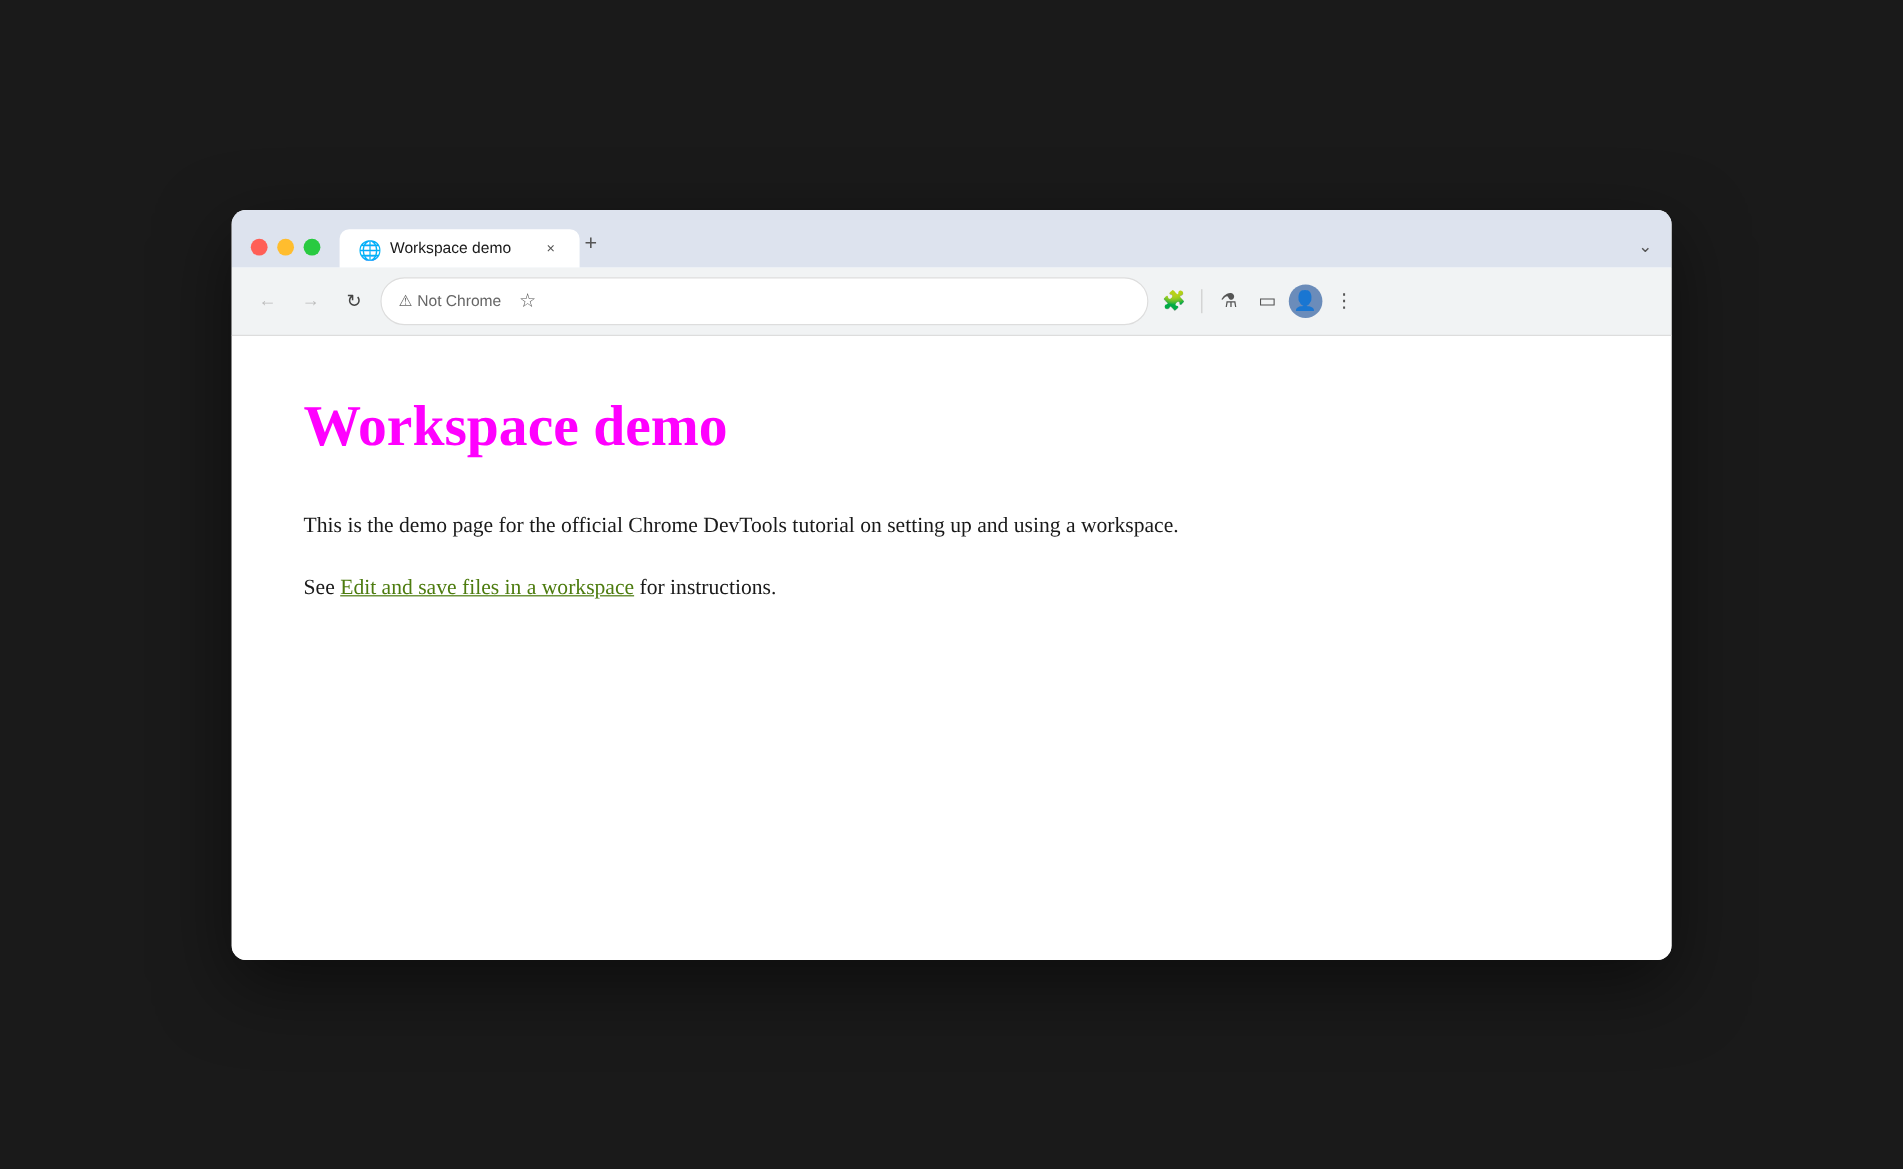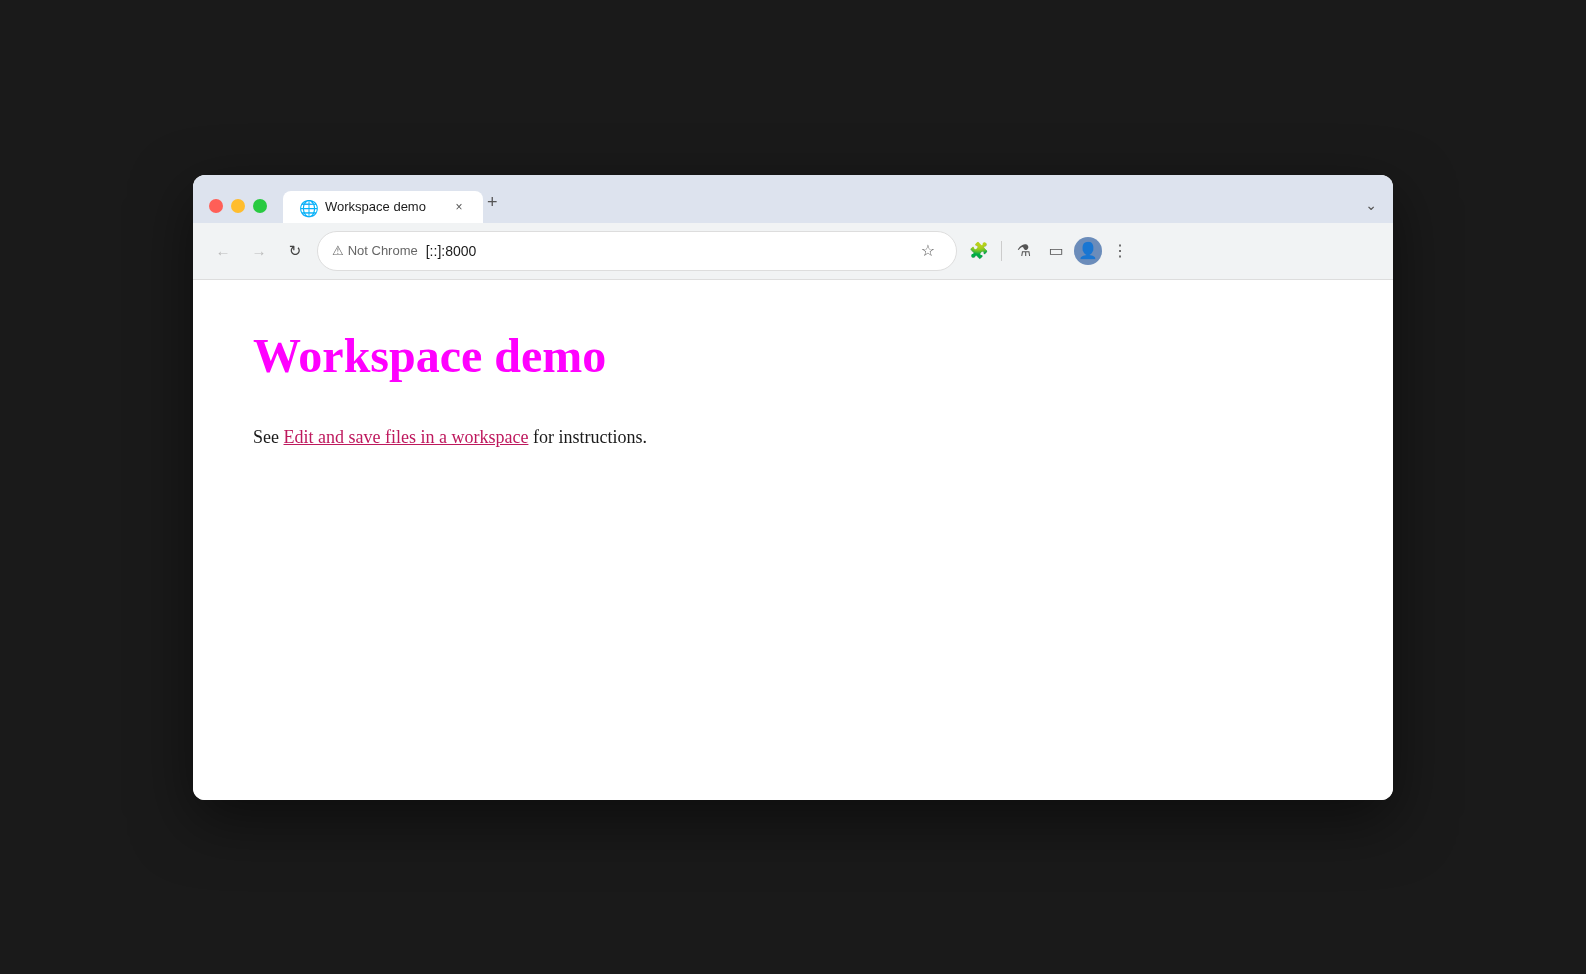--- a/index.html
+++ b/index.html
@@ -222,21 +222,21 @@
 
     .page-text {
       font-size: 18px;
       color: #1a1a1a;
       line-height: 1.6;
       margin-bottom: 24px;
       font-family: Georgia, 'Times New Roman', serif;
     }
 
     .page-link {
-      color: #be185d;
+      color: #4d7c0f;
       cursor: pointer;
     }
   </style>
 </head>
 <body>
 
 <div class="browser-window">
 
   <div class="tab-bar">
     <div class="traffic-lights">
@@ -267,21 +267,20 @@
     </div>
     <div class="nav-btn">
       <span>↻</span>
     </div>
 
     <div class="address-bar">
       <span class="security-indicator">
         <span class="warning-icon">⚠</span>
         <span>Not Chrome</span>
       </span>
-      <span class="url-text">[::]:8000</span>
       <div class="toolbar-icon">
         <span>☆</span>
       </div>
     </div>
 
     <div class="toolbar-actions">
       <div class="toolbar-icon">
         <span>🧩</span>
       </div>
       <div class="toolbar-divider"></div>
@@ -296,19 +295,20 @@
       </div>
       <div class="toolbar-icon">
         <span>⋮</span>
       </div>
     </div>
   </div>
 
   <div class="page-content">
     <h1 class="page-heading">Workspace demo</h1>
 
+    <p class="page-text">This is the demo page for the official Chrome DevTools tutorial on setting up and using a workspace.</p>
 
     <p class="page-text">
       <span>See </span><a class="page-link" href="#">Edit and save files in a workspace</a><span> for instructions.</span>
     </p>
   </div>
 
 </div>
 
 </body></html>

